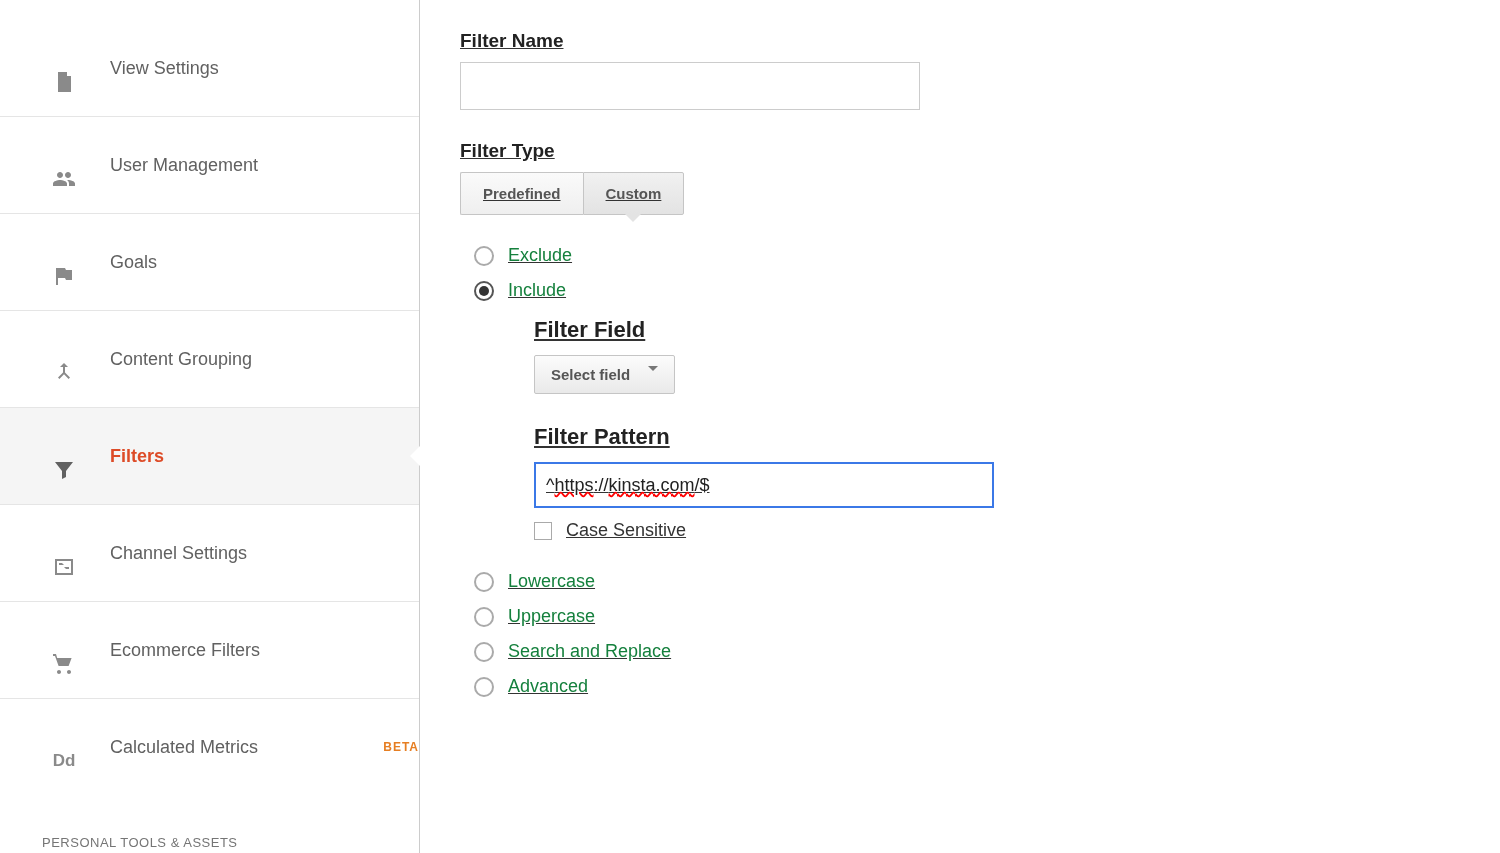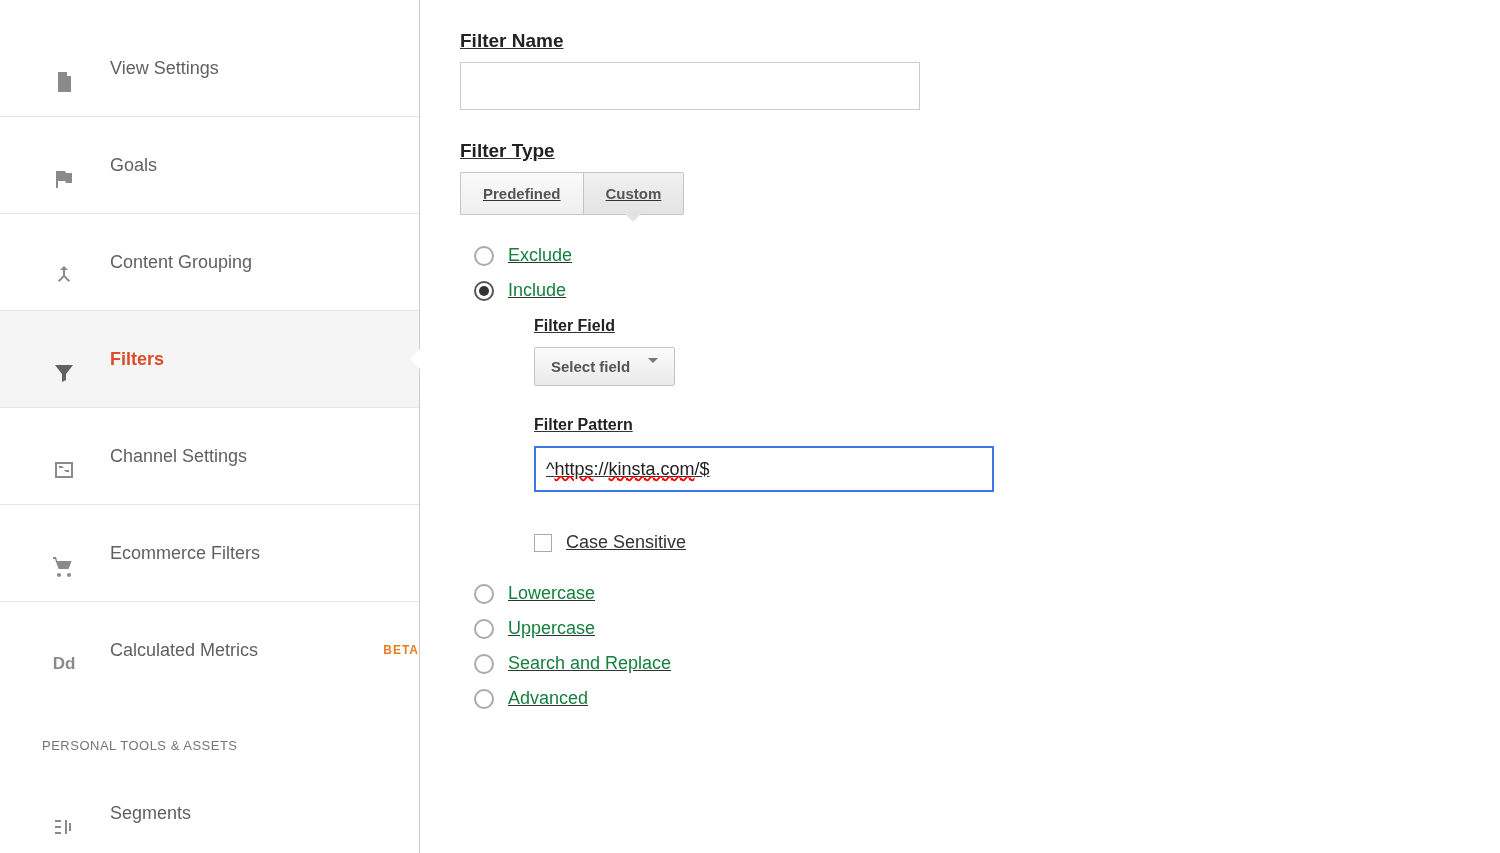--- a/index.html
+++ b/index.html
@@ -153,21 +153,21 @@
     background: #333;
     border-radius: 50%;
   }
   .sub-section {
     margin-left: 60px;
     margin-top: 16px;
     margin-bottom: 30px;
   }
   .sub-label {
     font-weight: bold;
-    font-size: 16px;
+    font-size: 22px;
     color: #222;
     margin-bottom: 12px;
     display: block;
   }
   .select-btn {
     display: inline-flex;
     align-items: flex-start;
     padding: 10px 16px;
     border: 1px solid #c5c5c5;
     background: linear-gradient(#fcfcfc, #e9e9e9);
@@ -194,21 +194,21 @@
     outline: none;
   }
   .spellcheck-underline {
     text-decoration: underline;
     text-decoration-style: wavy;
     text-decoration-color: red;
   }
   .checkbox-row {
     display: flex;
     align-items: center;
-    margin-top: 40px;
+    margin-top: 12px;
     font-size: 18px;
     color: #333;
     cursor: pointer;
   }
   .checkbox-box {
     width: 18px; height: 18px;
     border: 1px solid #aaa;
     margin-right: 14px;
     background: #fff;
   }
@@ -220,20 +220,28 @@
 
   <div class="sidebar-item">
     <span class="icon">
       <svg viewBox="0 0 24 24">
           <path d="M6 2h9l4 4v16H6V2zm9 0v4h4l-4-4z"></path>
         </svg>
     </span>
     <span class="label">View Settings</span>
   </div>
 
+  <div class="sidebar-item">
+    <span class="icon">
+      <svg viewBox="0 0 24 24">
+          <path d="M16 11c1.66 0 3-1.34 3-3s-1.34-3-3-3-3 1.34-3 3 1.34 3 3 3zm-8 0c1.66 0 3-1.34 3-3S9.66 5 8 5 5 6.34 5 8s1.34 3 3 3zm0 2c-2.33 0-7 1.17-7 3.5V19h14v-2.5C15 14.17 10.33 13 8 13zm8 0c-.29 0-.62.02-.97.05 1.16.84 1.97 1.97 1.97 3.45V19h6v-2.5c0-2.33-4.67-3.5-7-3.5z"></path>
+        </svg>
+    </span>
+    <span class="label">User Management</span>
+  </div>
 
   <div class="sidebar-item">
     <span class="icon">
       <svg viewBox="0 0 24 24">
           <path d="M4 3v18h2v-7h7l1 2h6V6h-6l-1-2H4z"></path>
         </svg>
     </span>
     <span class="label">Goals</span>
   </div>
 

